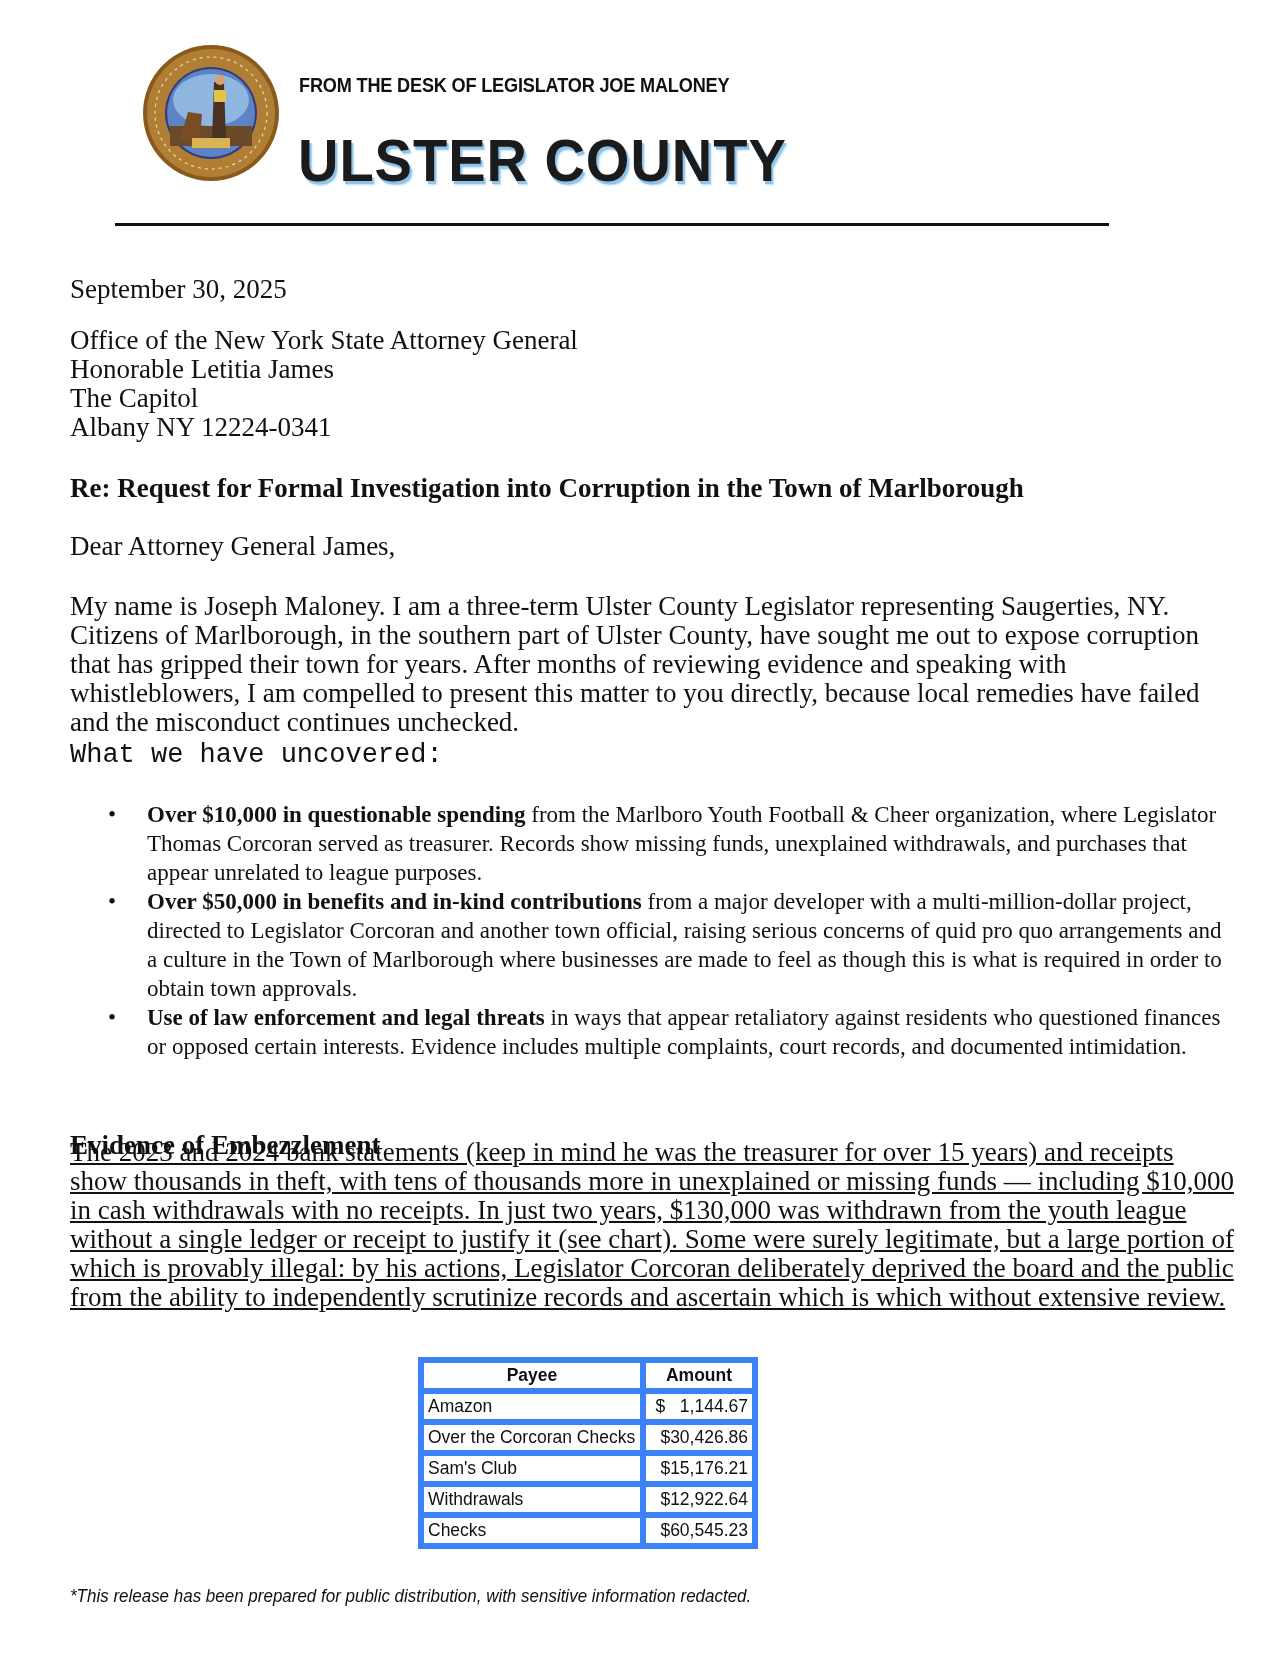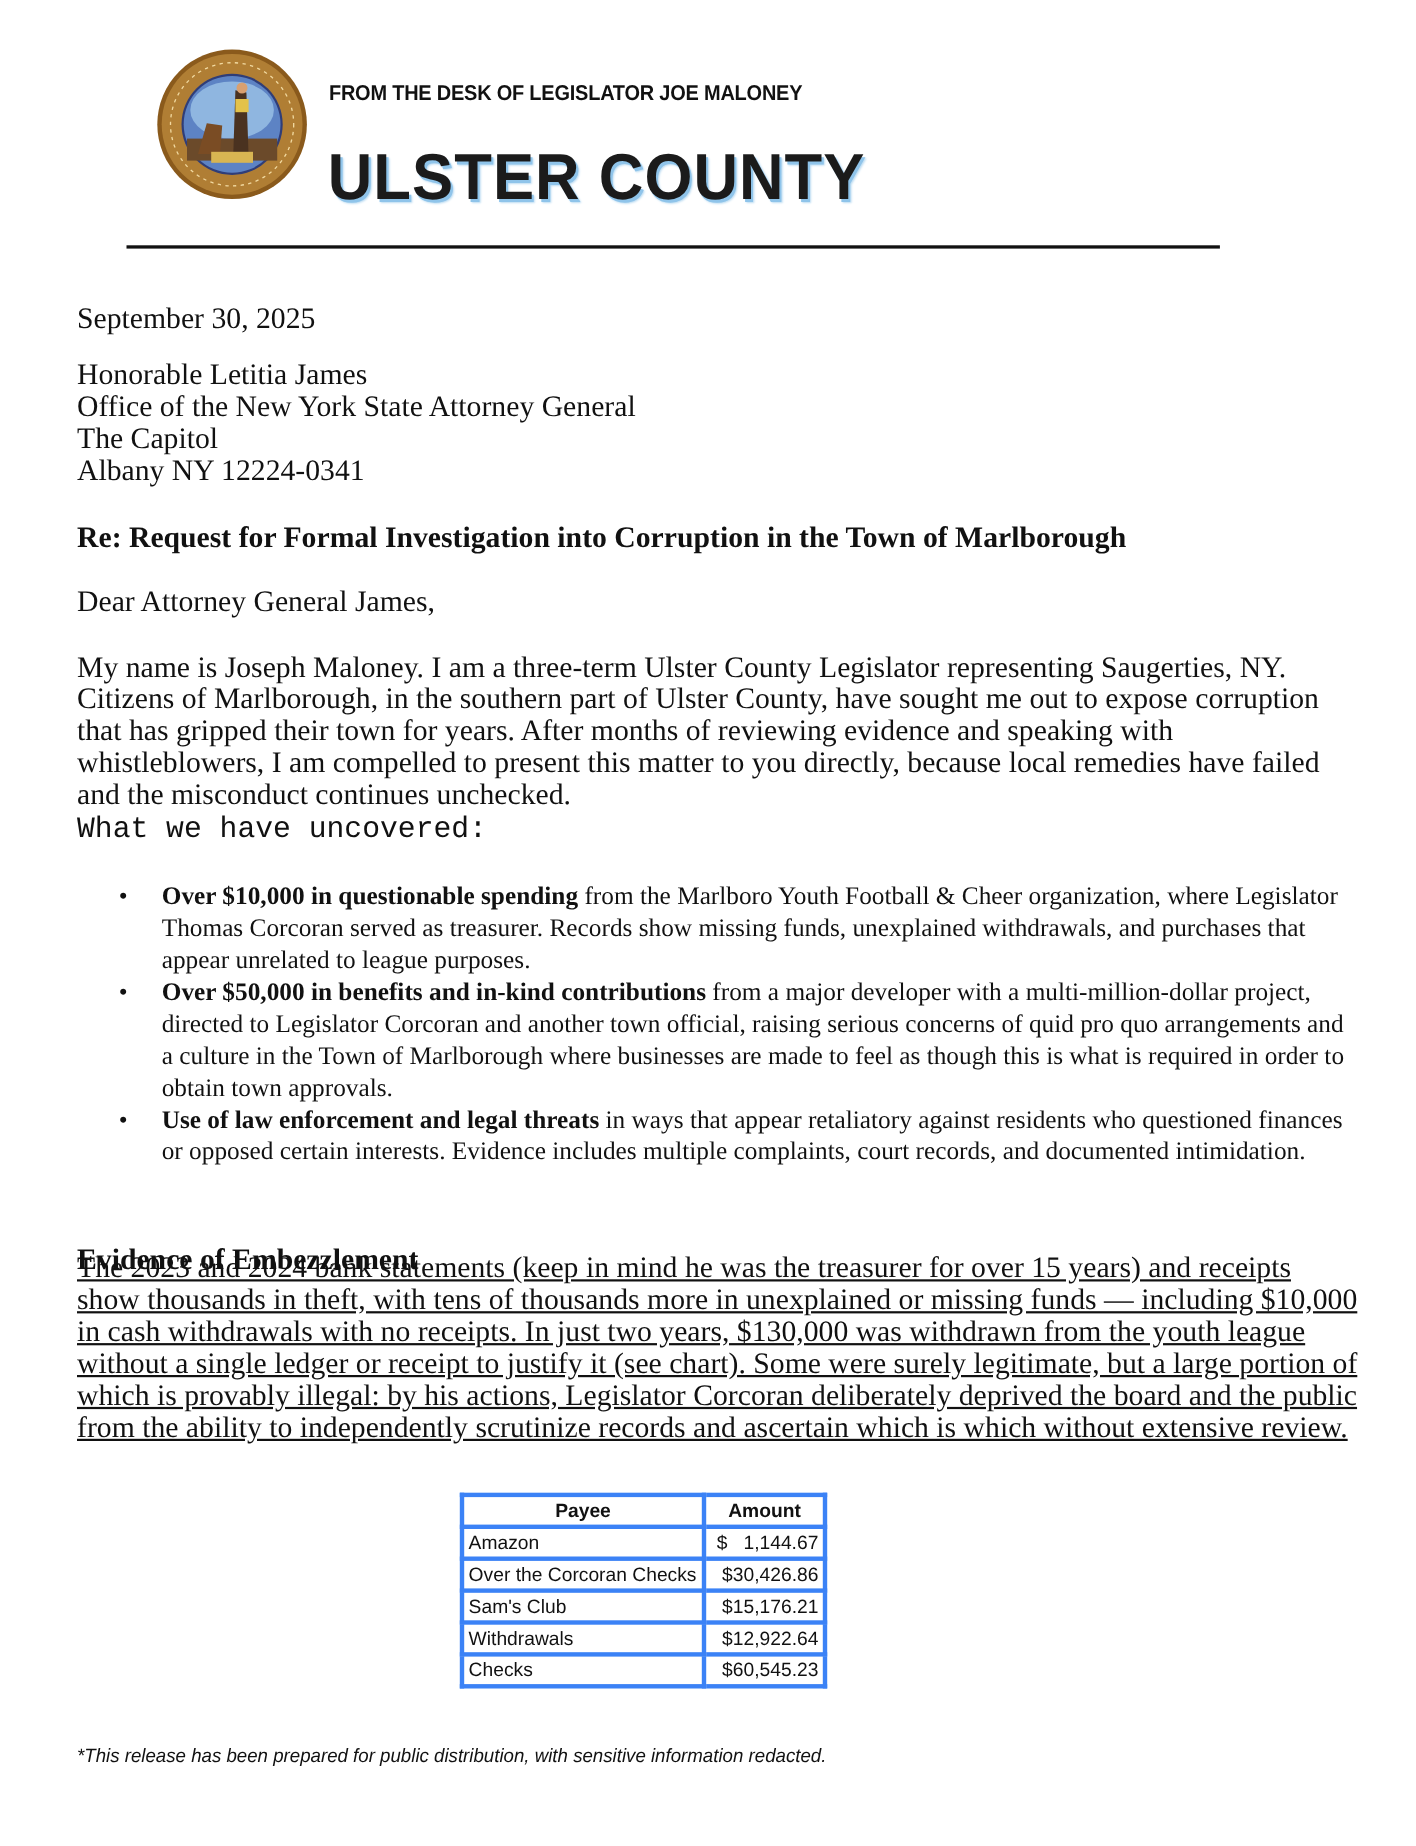--- a/index.html
+++ b/index.html
@@ -24,21 +24,21 @@
   #findings { position:absolute; left:70px; top:800px; width:1160px; margin:0; padding:0; list-style:none; font-family:"Liberation Serif", serif; font-size:23px; line-height:29px; }
   #findings li { position:relative; padding-left:77px; }
   #findings li .bullet { position:absolute; left:38px; top:0; }
   #findings li b { font-weight:bold; }
 
   #evidence-heading { top:1131px; font-weight:bold; }
   #evidence-body { top:1138px; width:1165px;text-decoration:underline; }
 
   
   #payee-table { position:absolute; left:418px; top:1357px; border-collapse:collapse; font-family:"Liberation Sans", sans-serif; font-size:17.5px; color:#111; }
-  #payee-table th, #payee-table td { border:4px solid #3b82f6; padding:0 4px; height:25px; line-height:25px; }
+  #payee-table th, #payee-table td { border:6px solid #3b82f6; padding:0 4px; height:25px; line-height:25px; }
   #payee-table th { font-weight:bold; text-align:center; }
   #payee-table td.payee { text-align:left; width:208px; }
   #payee-table td.amount { text-align:right; width:98px; white-space:pre; }
   #payee-table th.payee { width:208px; }
 
   #footnote { position:absolute; left:70px; top:1586px; font-family:"Liberation Sans", sans-serif; font-style:italic; font-size:17.5px; color:#111; transform:scaleX(0.97); transform-origin:left top; }
 </style>
 </head>
 <body>
 
@@ -60,22 +60,22 @@
     </g>
   </svg>
 </div>
 <div id="desk-line">FROM THE DESK OF LEGISLATOR JOE MALONEY</div>
 <div id="county-title">ULSTER COUNTY</div>
 <div id="header-rule"></div>
 
 <div id="date" class="block">September 30, 2025</div>
 
 <div id="address" class="block">
+  <p>Office of the New York State Attorney General</p>
   <p>Honorable Letitia James</p>
-  <p>Office of the New York State Attorney General</p>
   <p>The Capitol</p>
   <p>Albany NY 12224-0341</p>
 </div>
 
 <div id="subject" class="block">Re: Request for Formal Investigation into Corruption in the Town of Marlborough</div>
 <div id="salutation" class="block">Dear Attorney General James,</div>
 <div id="intro" class="block">My name is Joseph Maloney. I am a three-term Ulster County Legislator representing Saugerties, NY. Citizens of Marlborough, in the southern part of Ulster County, have sought me out to expose corruption that has gripped their town for years. After months of reviewing evidence and speaking with whistleblowers, I am compelled to present this matter to you directly, because local remedies have failed and the misconduct continues unchecked.</div>
 <div id="uncovered-label" class="block">What we have uncovered:</div>
 
 <ul id="findings">

